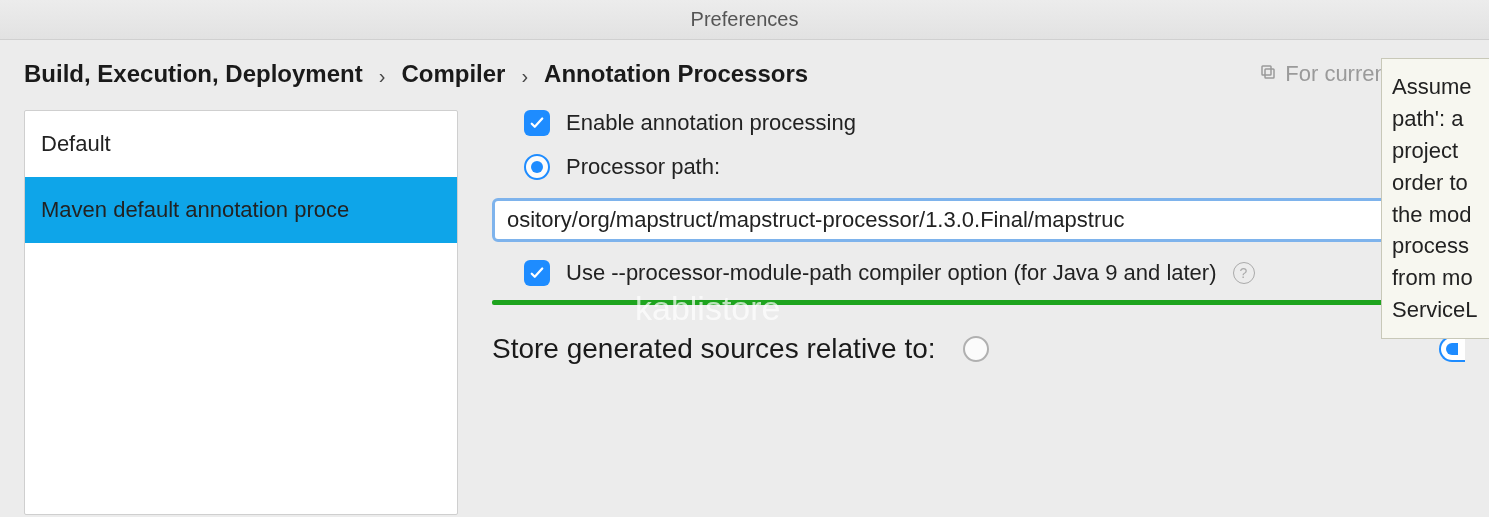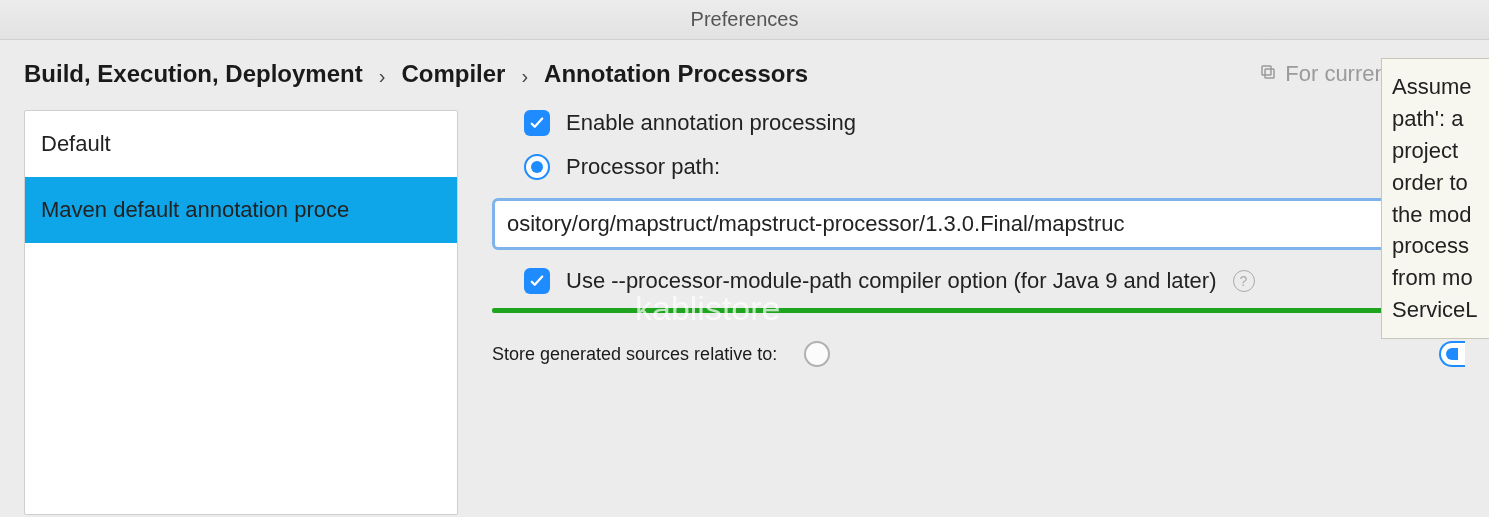--- a/index.html
+++ b/index.html
@@ -111,21 +111,21 @@
   .radio.checked::after {
     content: '';
     position: absolute;
     top: 5px; left: 5px; right: 5px; bottom: 5px;
     border-radius: 50%;
     background: #1e8cff;
   }
   .path-input {
     margin-left: 0px;
     width: 960px;
-    height: 52px;
+    height: 44px;
     background: #fff;
     border: 3px solid #7eb3ec;
     border-radius: 6px;
     font-size: 22px;
     padding: 0 12px;
     color: #222;
     font-family: inherit;
     outline: none;
   }
   .underline-green {
@@ -142,21 +142,21 @@
     display: inline-flex;
     align-items: center; justify-content: center;
     color: #aaa;
     font-size: 14px;
     flex-shrink: 0;
   }
   .store-row {
     display: flex;
     align-items: center;
     gap: 27px;
-    font-size: 18px;
+    font-size: 28px;
     margin-top: 10px;
   }
   .radio-half {
     width: 26px; height: 26px; border-radius: 50% 0 0 50%;
     border: 2px solid #1e8cff;
     border-right: none;
     background: #fff;
     position: relative;
     flex-shrink: 0;
   }

